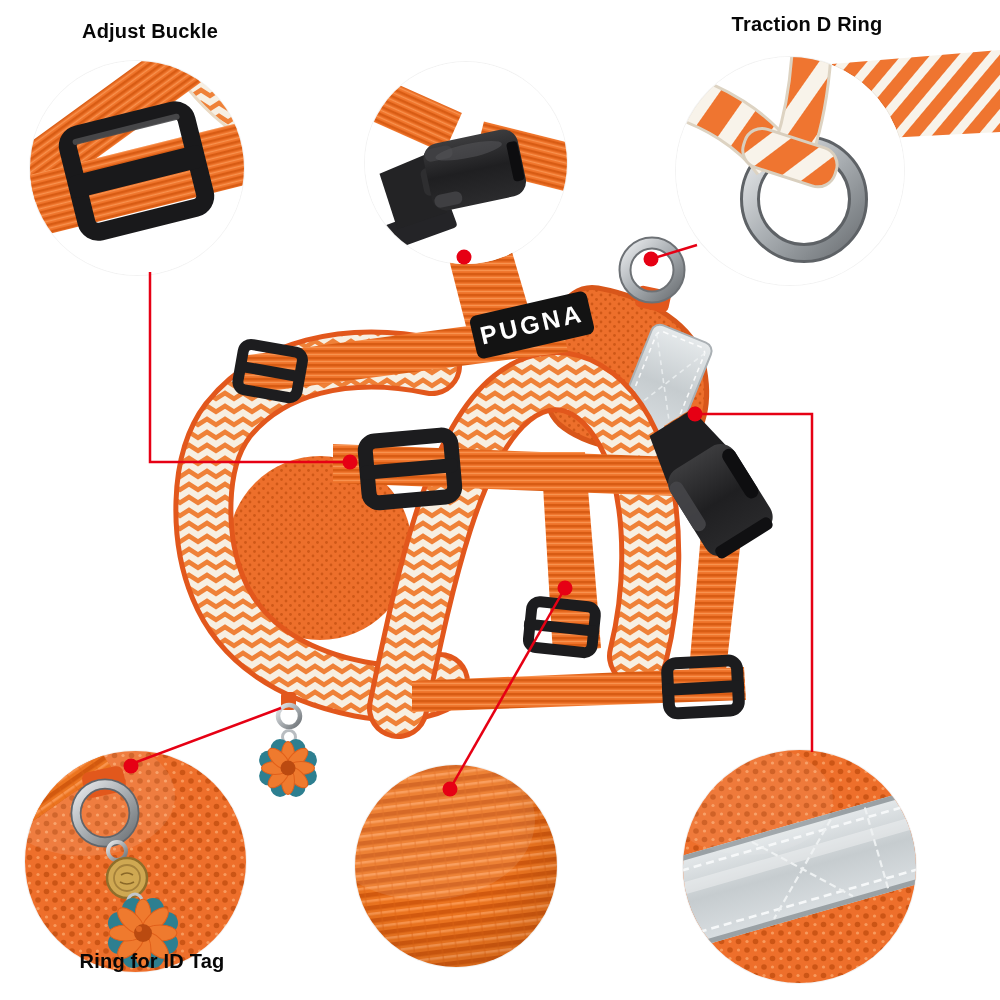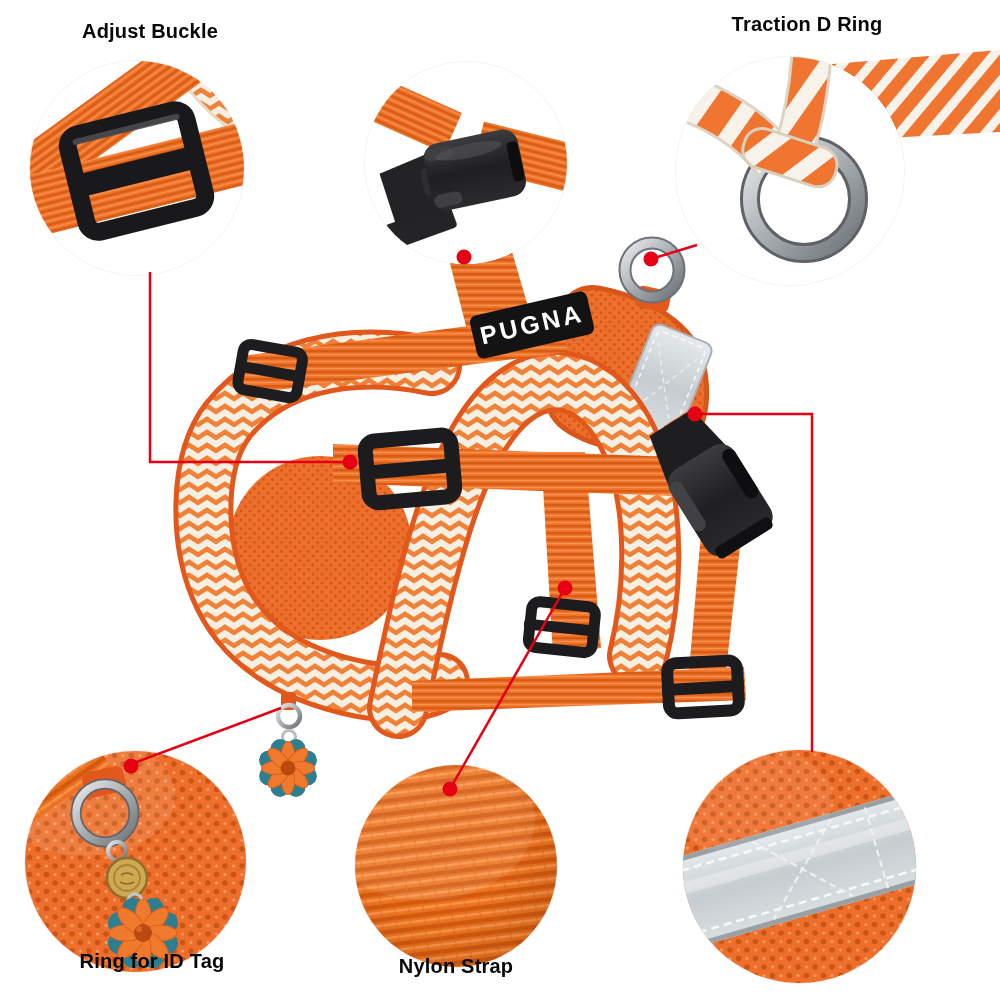--- a/index.html
+++ b/index.html
@@ -322,15 +322,14 @@
     <circle class="cdot" cx="651" cy="259" r="7.5"></circle>
     <circle class="cdot" cx="695" cy="414" r="7.5"></circle>
     <circle class="cdot" cx="565" cy="588" r="7.5"></circle>
     <circle class="cdot" cx="450" cy="789" r="7.5"></circle>
     <circle class="cdot" cx="131" cy="766" r="7.5"></circle>
   </svg>
 
   <div class="feature-label" style="left:150px; top:20px;">Adjust Buckle</div>
   <div class="feature-label" style="left:791px; top:13px;margin-left:16px;">Traction D Ring</div>
   <div class="feature-label" style="left:152px; top:950px;">Ring for ID Tag</div>
-  <div class="feature-label" style="left:456px; top:955px;">Nylon Strap</div>
 
 </div>
 
 </body></html>

